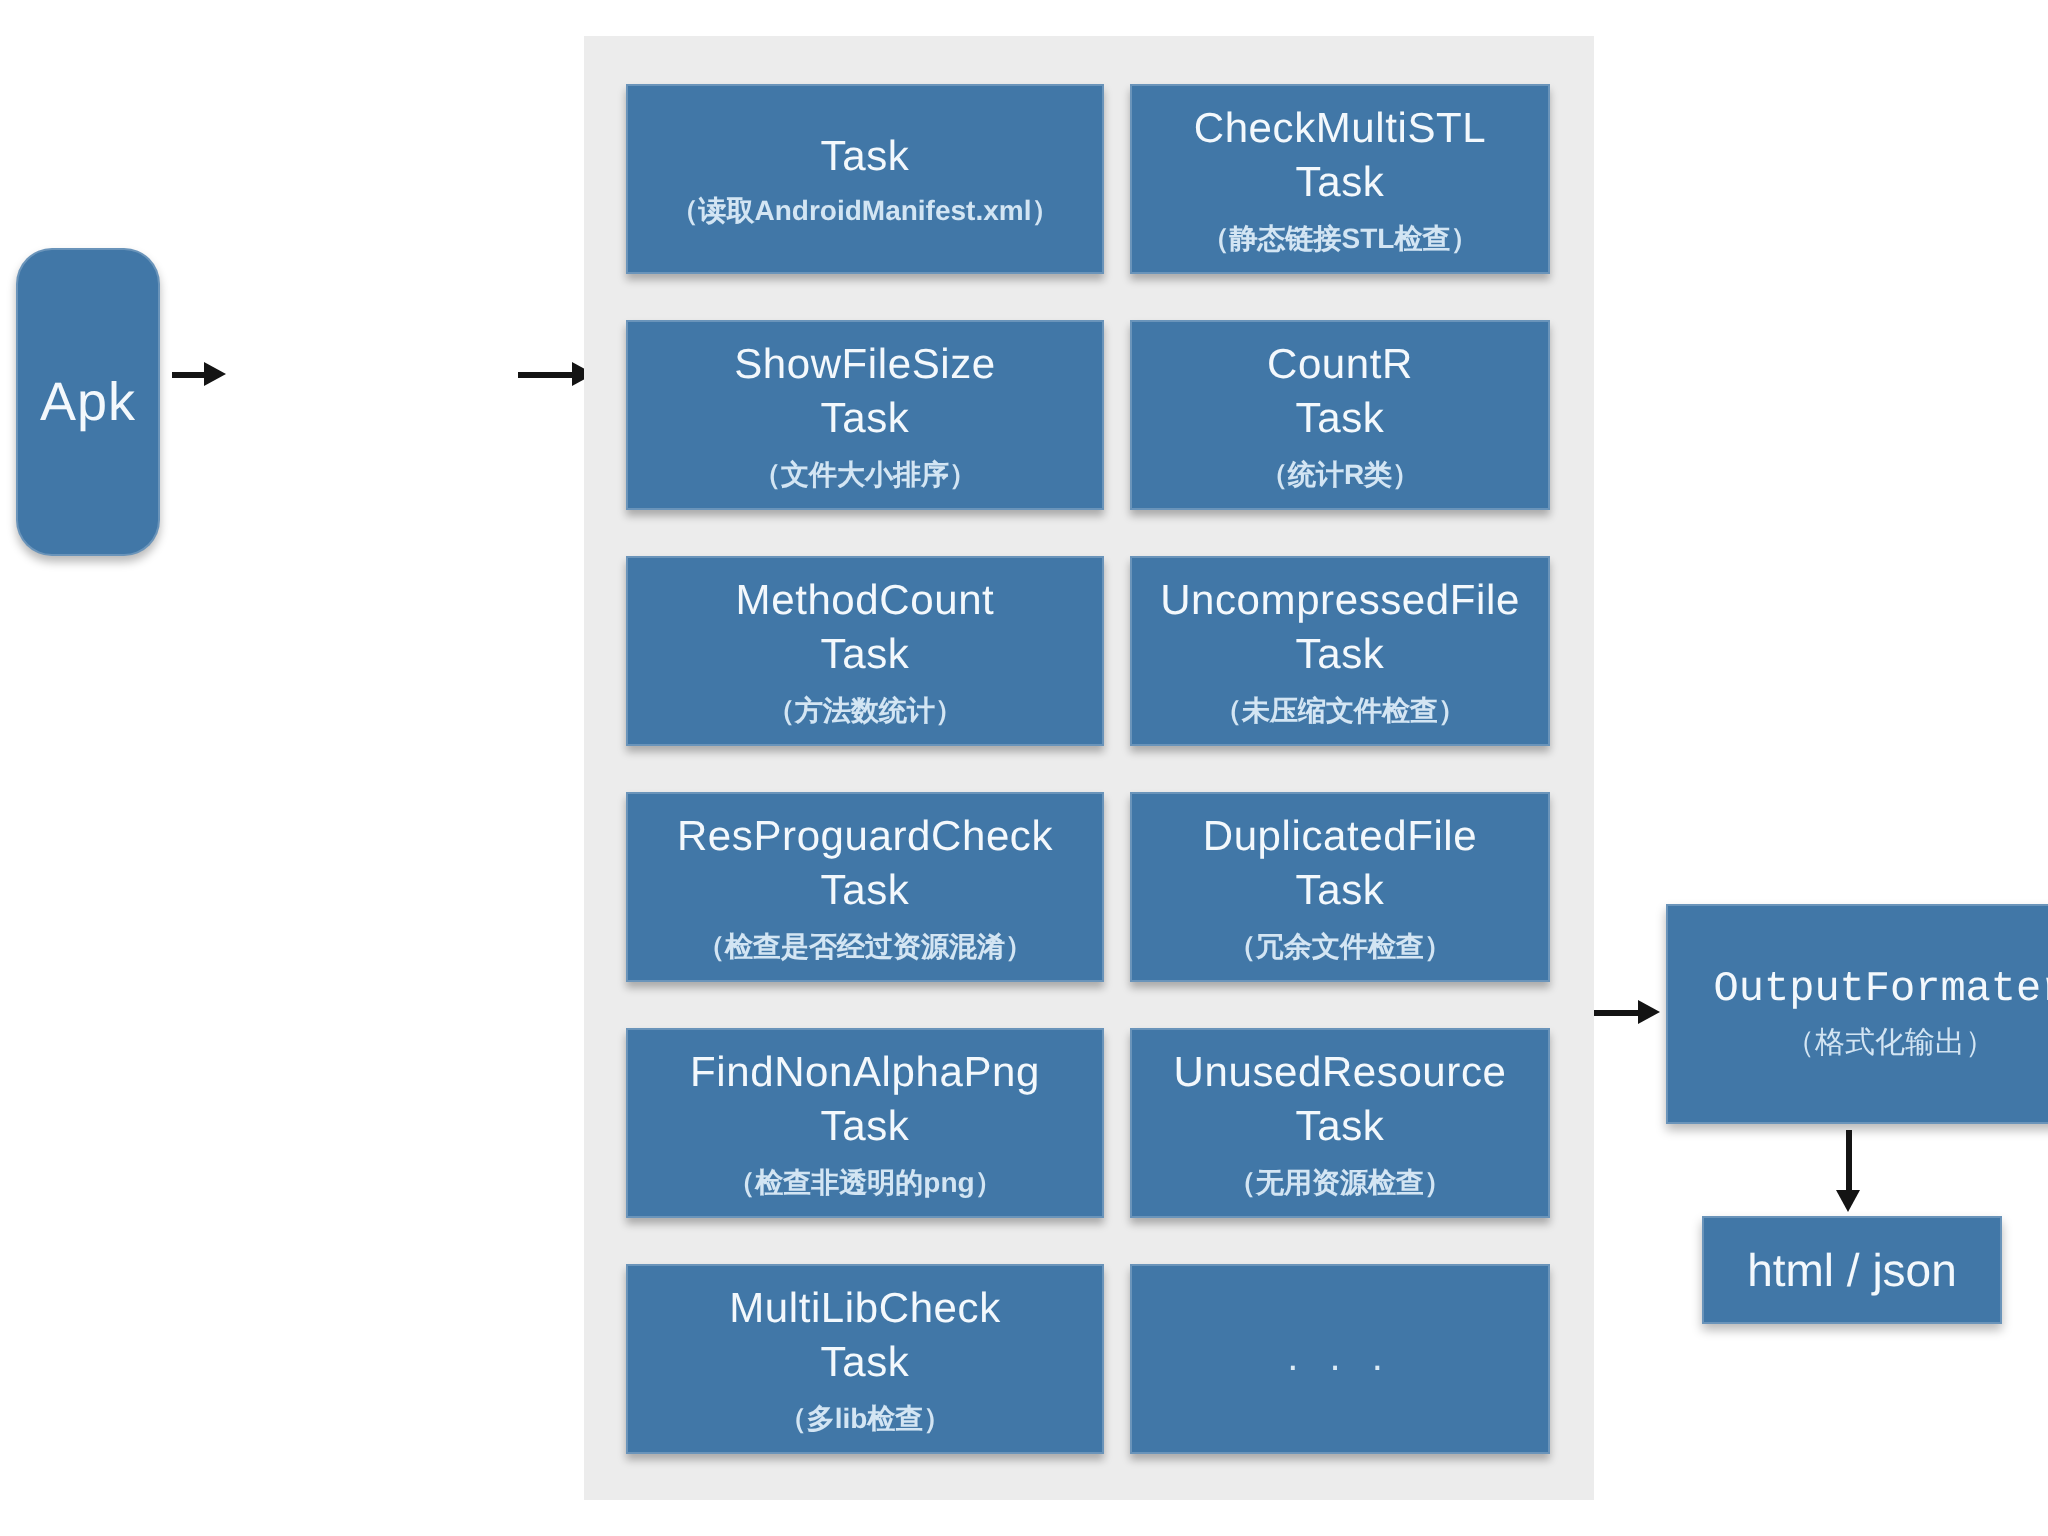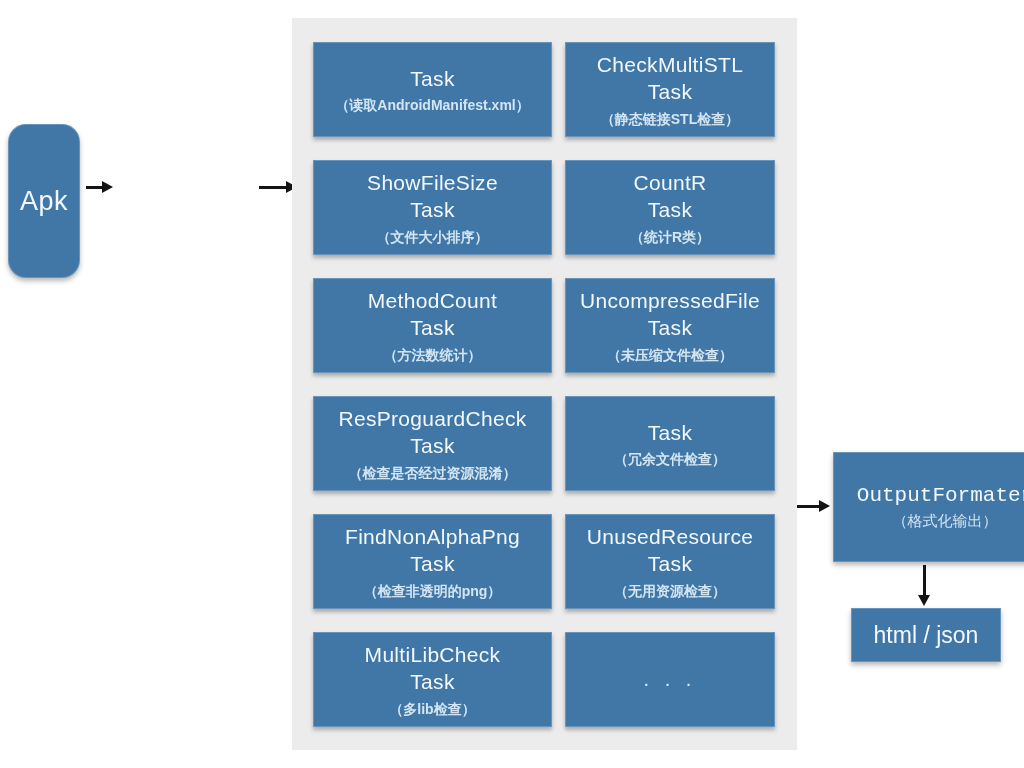--- a/index.html
+++ b/index.html
@@ -106,20 +106,21 @@
       <div class="t-sub">（未压缩文件检查）</div>
     </div>
 
     <div class="task">
       <div class="t-name">ResProguardCheck</div>
       <div class="t-type">Task</div>
       <div class="t-sub">（检查是否经过资源混淆）</div>
     </div>
 
     <div class="task">
+      <div class="t-name">DuplicatedFile</div>
       <div class="t-type">Task</div>
       <div class="t-sub">（冗余文件检查）</div>
     </div>
 
     <div class="task">
       <div class="t-name">FindNonAlphaPng</div>
       <div class="t-type">Task</div>
       <div class="t-sub">（检查非透明的png）</div>
     </div>
 

